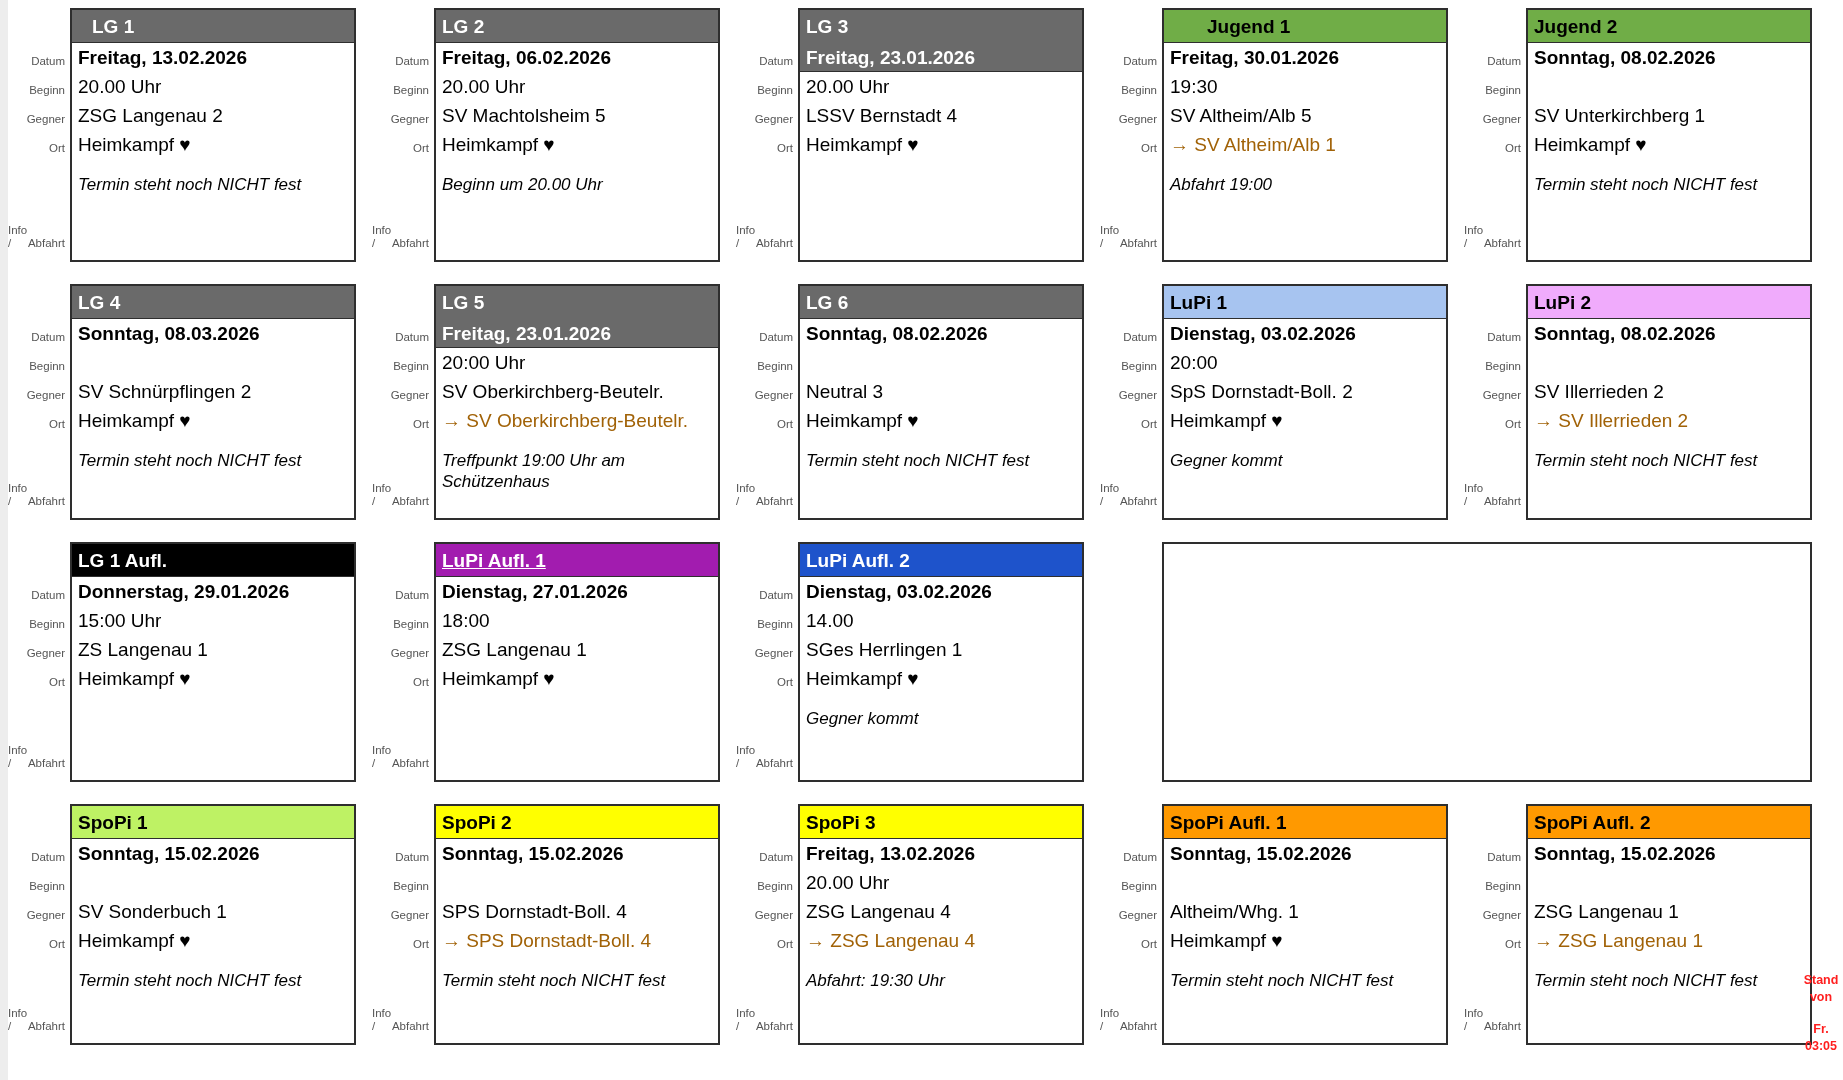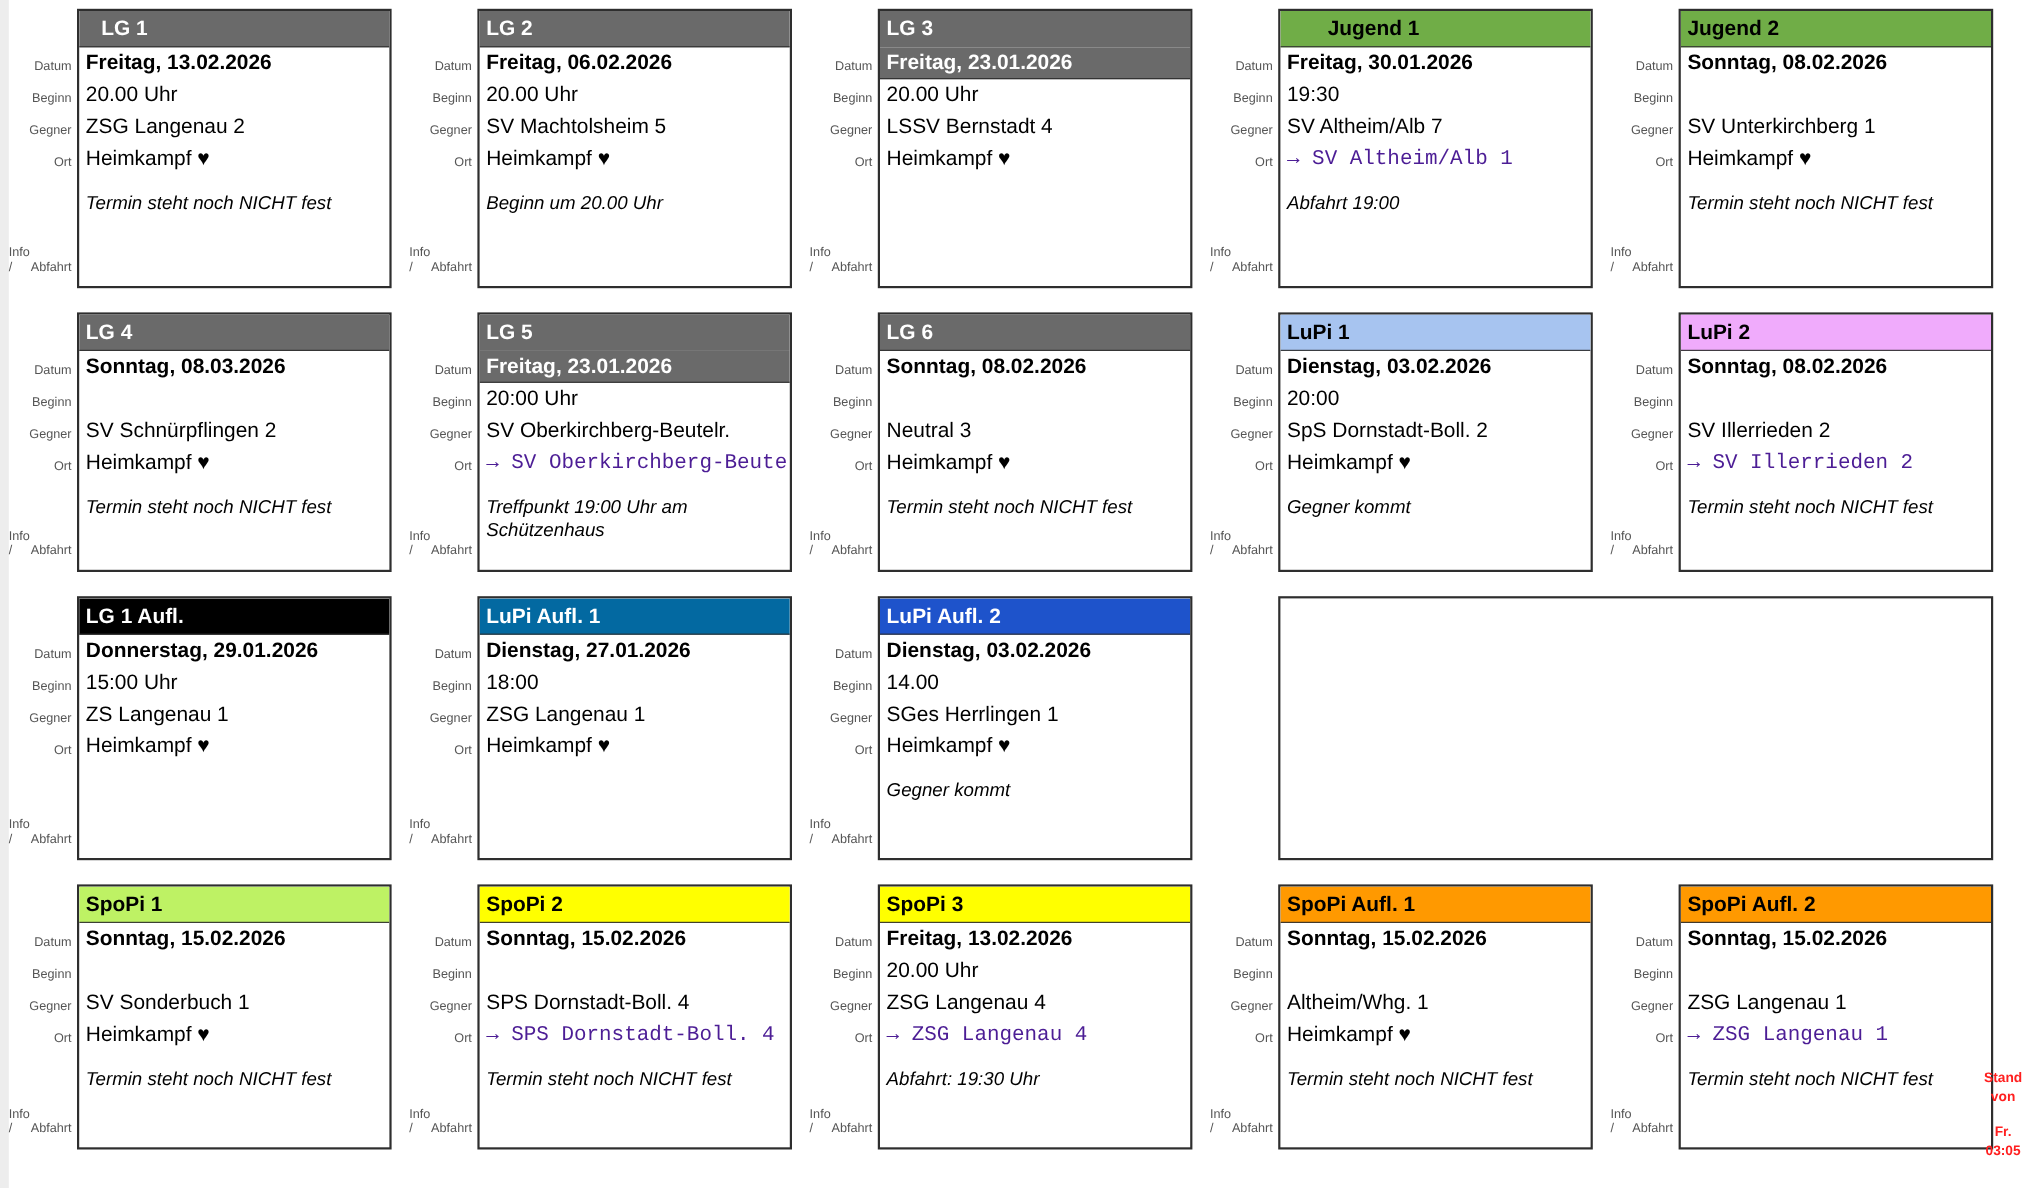--- a/index.html
+++ b/index.html
@@ -25,21 +25,21 @@
   .lab-info { flex:1; display:flex; flex-direction:row; align-items:flex-end; justify-content:flex-end; padding:0 5px 12px 0; line-height:13px; }
   .card {
     width:286px; flex:0 0 286px; height:100%; background:#fff;
     border:2px solid #2e2e2e; display:flex; flex-direction:column; overflow:hidden;
   }
   .hdr { height:33px; line-height:33px; padding-left:6px; font-size:19px; font-weight:bold; border-bottom:1px solid #2e2e2e; white-space:nowrap; overflow:hidden; }
   .card.ext .hdr { border-bottom:none; }
   .row { height:29px; line-height:29px; font-size:19px; padding:0 3px 0 6px; white-space:nowrap; overflow:hidden; }
   .row.datum { font-weight:bold; }
   .row.datum.in-hdr { color:#fff; border-bottom:1px solid #2e2e2e; }
-  .row.away { color:#4c1d95;font-family:Liberation Mono, monospace; }
+  .row.away { color:#a16207; }
   .info { flex:1; font-style:italic; font-size:17px; line-height:21px; padding:15px 8px 0 6px; overflow:hidden; }
   .empty-panel { display:flex; height:100%; }
   .empty-panel .gutter { width:62px; flex:0 0 62px; }
   .empty-panel .box { flex:1; margin-right:16px; border:2px solid #2e2e2e; background:#fff; }
   .stand {
     position:absolute; right:0; top:972px; width:44px; text-align:center;
     color:#ff1f1f; font-size:12.5px; font-weight:bold; line-height:17px;
   }
   .stand span { display:block; }
   .stand .gap { margin-top:15px; }
@@ -118,21 +118,21 @@
         <div class="lab">Ort</div>
         <div class="lab-info">
           <div>Info /</div>
           <div>Abfahrt</div>
         </div>
       </div>
       <div class="card">
         <div class="hdr" style="background: rgb(112, 173, 71); color: rgb(0, 0, 0); padding-left: 43px;">Jugend 1</div>
         <div class="row datum">Freitag, 30.01.2026</div>
         <div class="row">19:30</div>
-        <div class="row">SV Altheim/Alb 7</div>
+        <div class="row">SV Altheim/Alb 5</div>
         <div class="row away">→ SV Altheim/Alb 1</div>
         <div class="info">Abfahrt 19:00</div>
       </div>
     </div>
     <div class="unit" style="grid-area: 1 / 5;">
       <div class="labels">
         <div class="lab">Datum</div>
         <div class="lab">Beginn</div>
         <div class="lab">Gegner</div>
         <div class="lab">Ort</div>
@@ -275,21 +275,21 @@
         <div class="lab">Datum</div>
         <div class="lab">Beginn</div>
         <div class="lab">Gegner</div>
         <div class="lab">Ort</div>
         <div class="lab-info">
           <div>Info /</div>
           <div>Abfahrt</div>
         </div>
       </div>
       <div class="card">
-        <div class="hdr" style="background: #0369a1; color: rgb(255, 255, 255);">LuPi Aufl. 1</div>
+        <div class="hdr" style="background: #a21caf; color: rgb(255, 255, 255); text-decoration: underline;">LuPi Aufl. 1</div>
         <div class="row datum">Dienstag, 27.01.2026</div>
         <div class="row">18:00</div>
         <div class="row">ZSG Langenau 1</div>
         <div class="row">Heimkampf ♥</div>
         <div class="info"></div>
       </div>
     </div>
     <div class="unit" style="grid-area: 3 / 3;">
       <div class="labels">
         <div class="lab">Datum</div>

